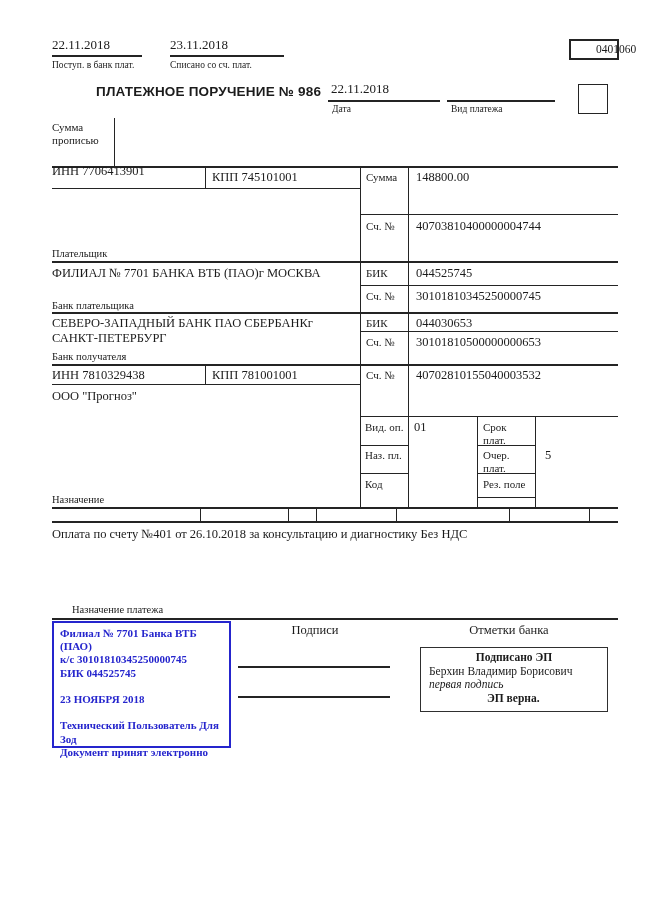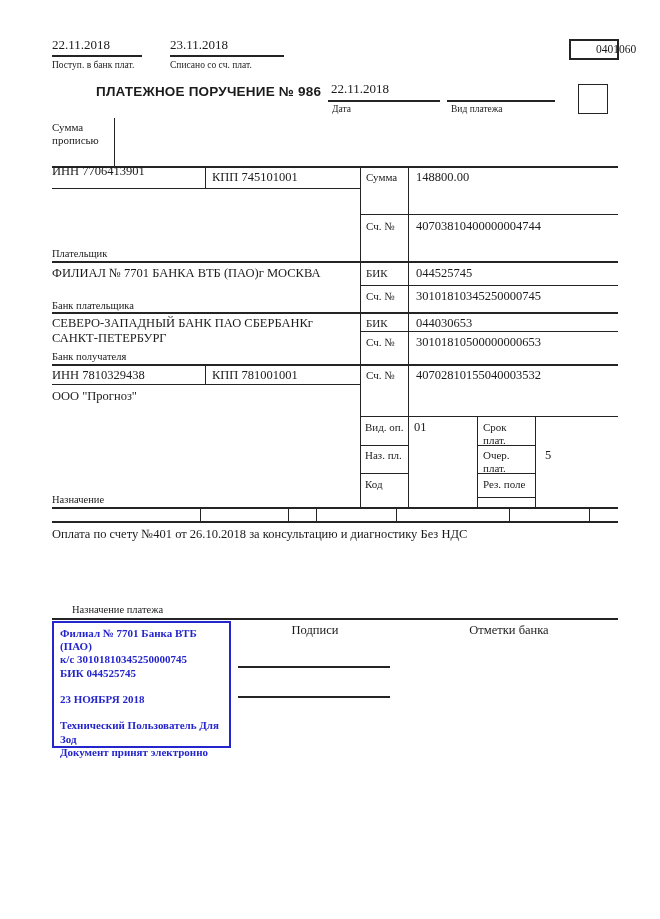--- a/index.html
+++ b/index.html
@@ -148,14 +148,20 @@
 Технический Пользователь Для
 Зод
 Документ принят электронно</div>
 
   <div class="t v ctr" style="left:240px;top:623px;width:150px;font-size:12.5px;">Подписи</div>
   <div class="t v ctr" style="left:400px;top:623px;width:218px;font-size:12.5px;">Отметки банка</div>
 
   <div class="hl hl15" style="left:238px;top:666px;width:152px;"></div>
   <div class="hl hl15" style="left:238px;top:696px;width:152px;"></div>
 
+  <div id="ep-stamp" class="box" style="left:420px;top:647px;width:188px;height:65px;">
+    <div class="ep-title">Подписано ЭП</div>
+    <div>Берхин Владимир Борисович</div>
+    <div class="ep-sub">первая подпись</div>
+    <div class="ep-ver">ЭП верна.</div>
+  </div>
 
 </div>
 
 </body></html>

